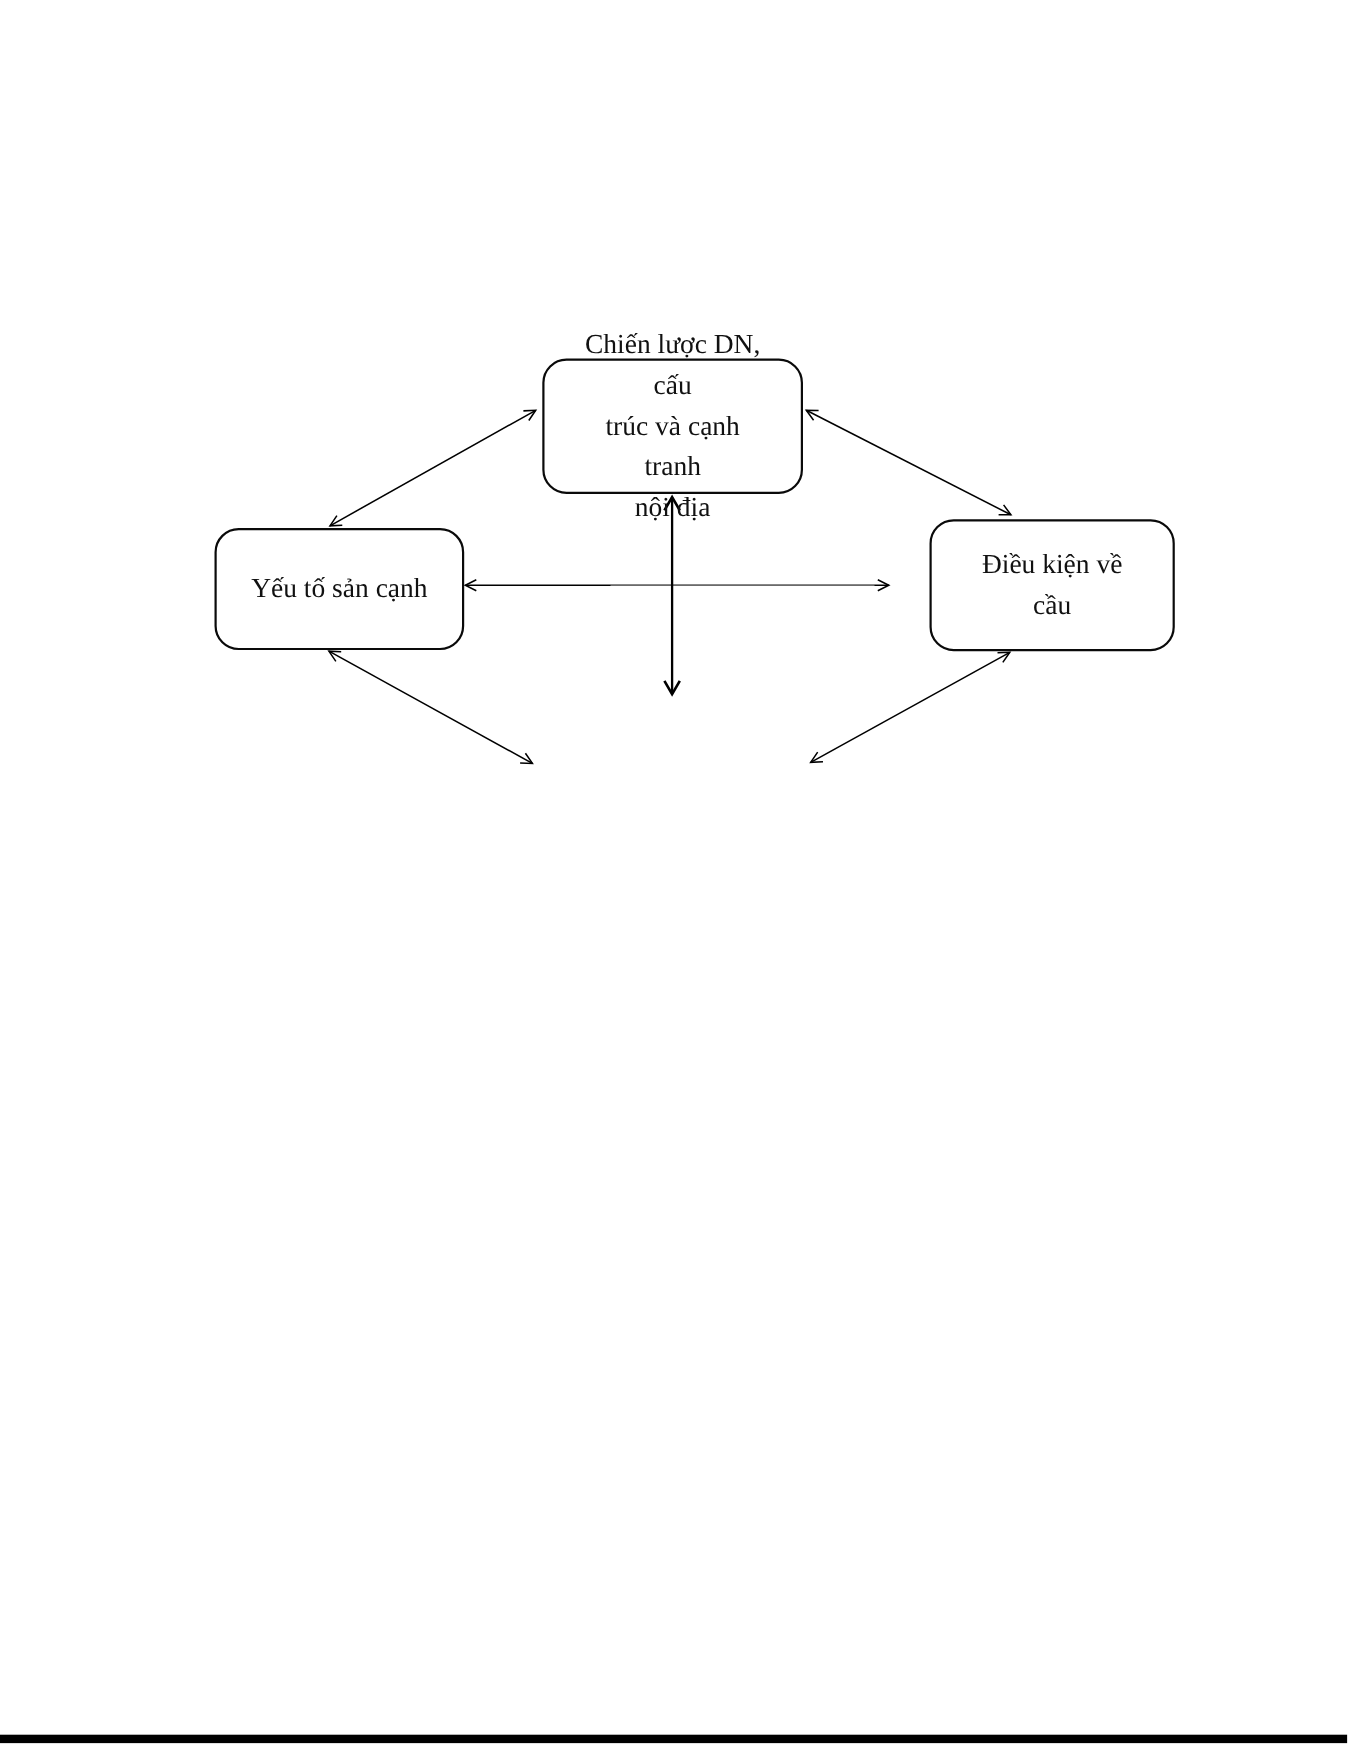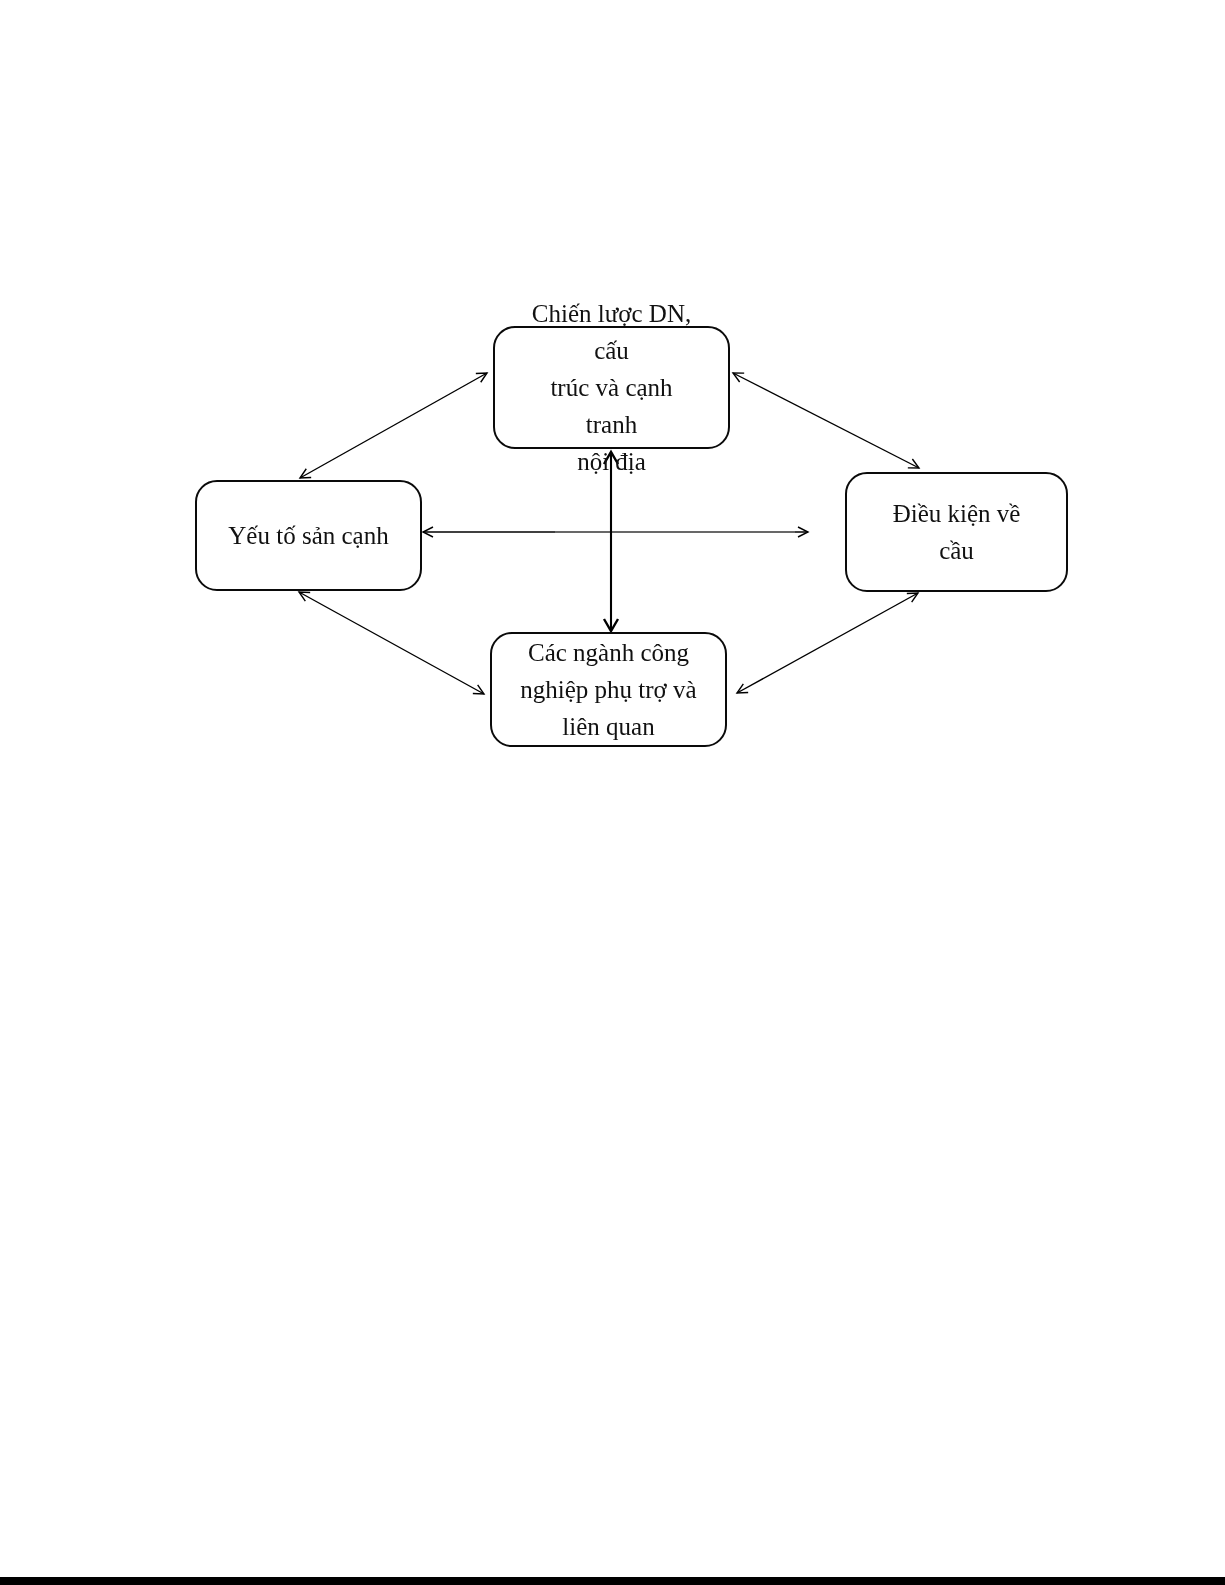--- a/index.html
+++ b/index.html
@@ -85,21 +85,16 @@
   </div>
 
   <div class="node node-factors">
     <span class="label">Yếu tố sản cạnh</span>
   </div>
 
   <div class="node node-demand">
     <span class="label">Điều kiện về cầu</span>
   </div>
 
-  <div class="node node-industries">
-    <span class="label">Các ngành công
-nghiệp phụ trợ và
-liên quan</span>
-  </div>
 
   <div class="bottom-rule"></div>
 
 </div>
 
 </body></html>

